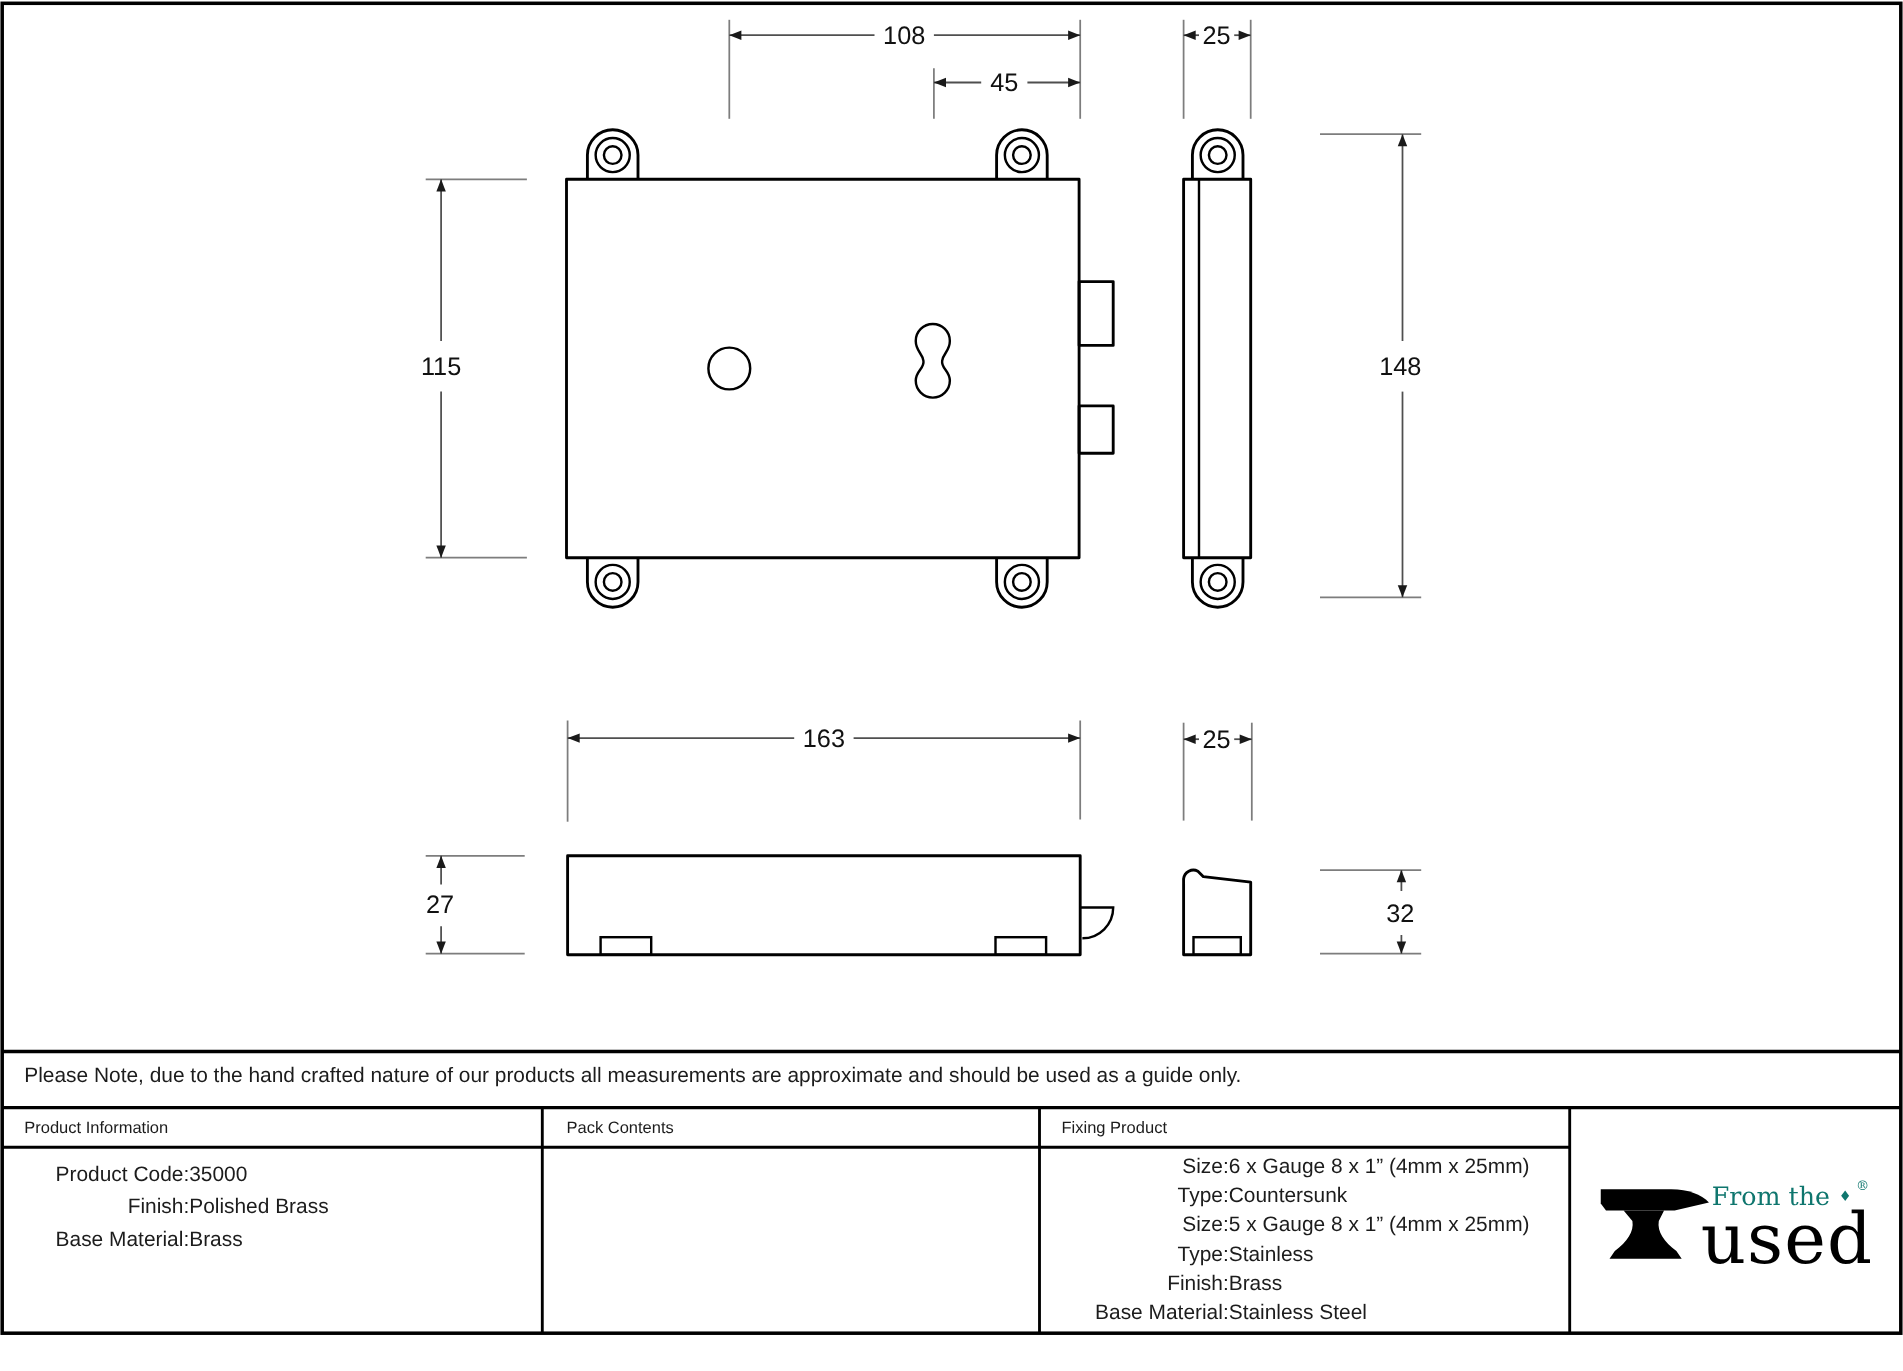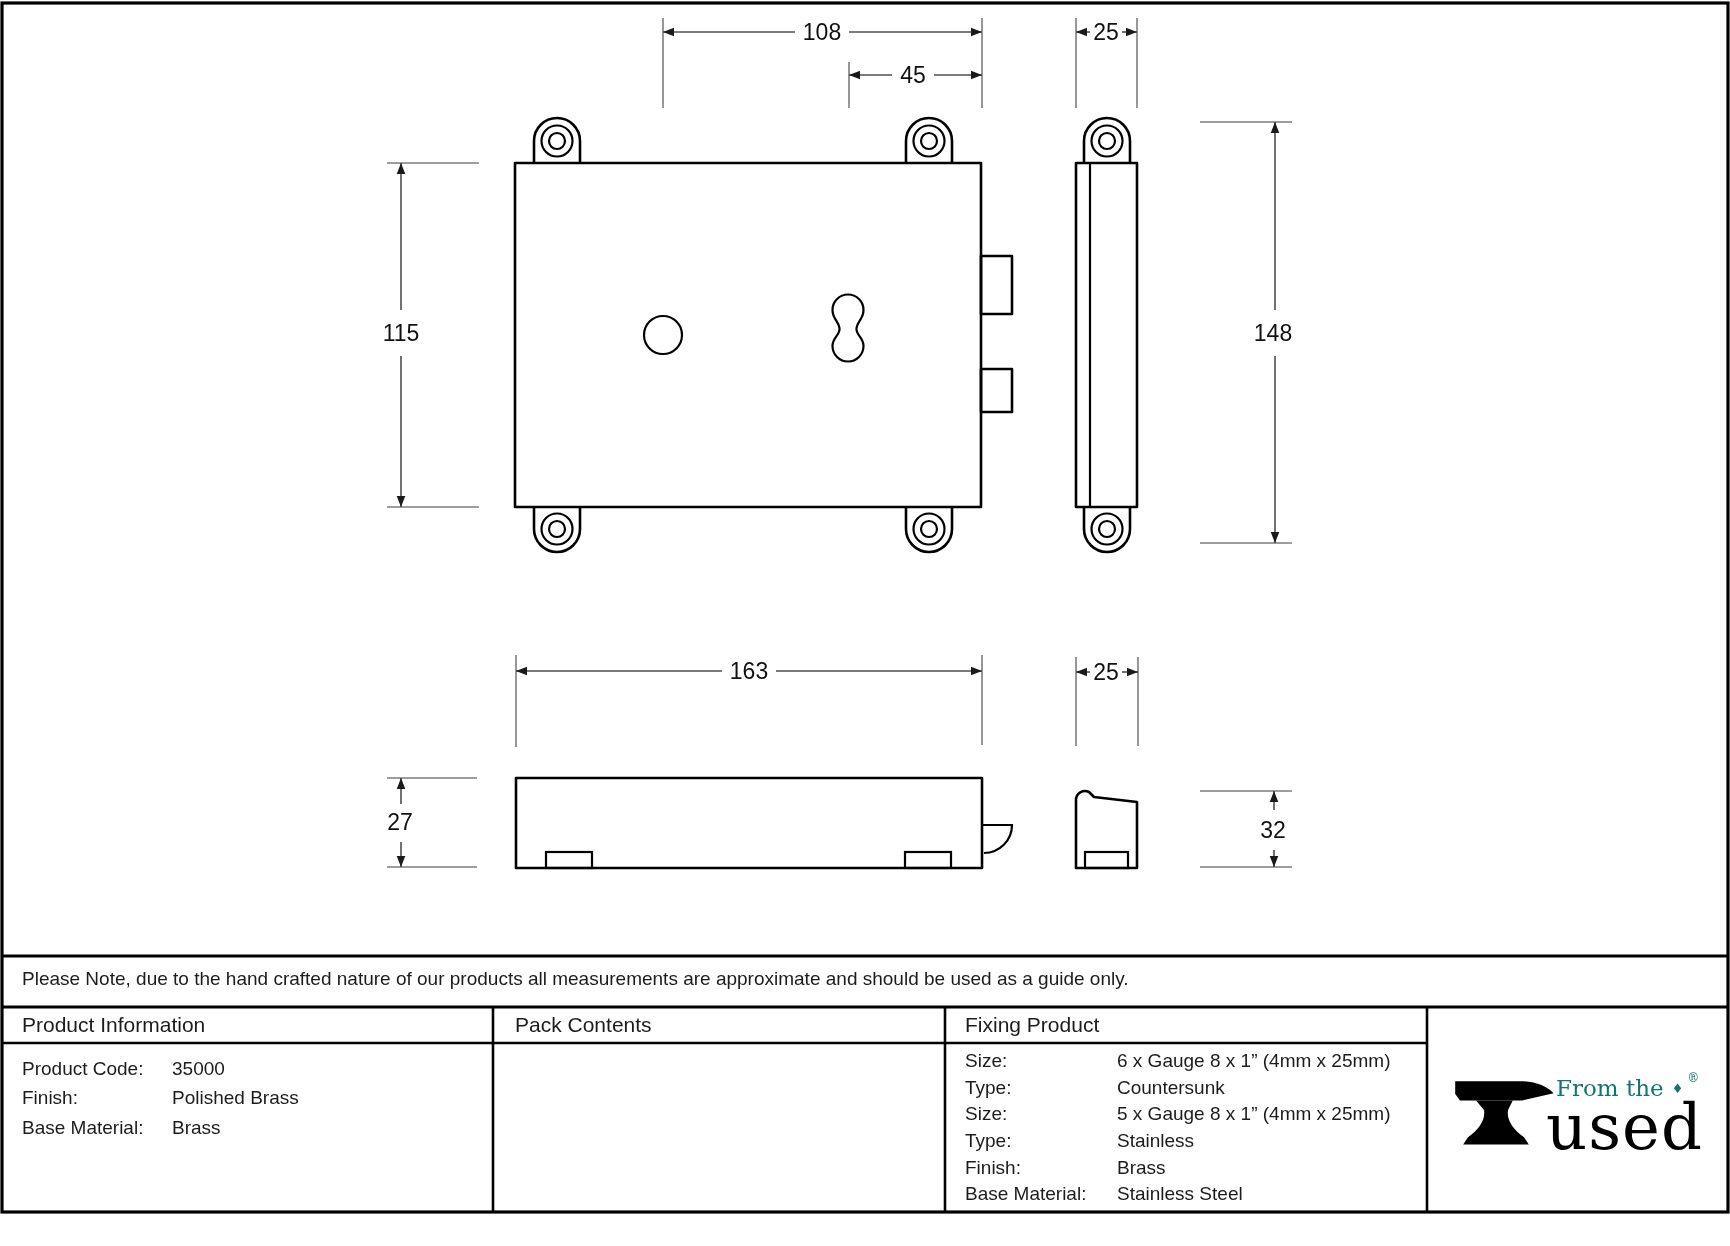--- a/index.html
+++ b/index.html
@@ -8,22 +8,22 @@
   #draw-svg{position:absolute;left:0;top:0;}
   .outline{fill:none;stroke:#000;stroke-width:2.6;stroke-linejoin:round;}
   .outline-thin{fill:none;stroke:#000;stroke-width:2.2;}
   .dimline{stroke:#4f4f4f;stroke-width:1.6;fill:none;}
   .extline{stroke:#7d7d7d;stroke-width:1.6;fill:none;}
   .dimtext{font-family:"Liberation Sans",sans-serif;font-size:23px;fill:#111;
            text-anchor:middle;}
   .tableline{stroke:#000;fill:none;}
   .ovl{position:absolute;display:flex;align-items:center;white-space:nowrap;}
   .cell-text{font-size:19px;}
-  .hdr{font-size:21px;}
-  .rowset{position:absolute;}
+  .hdr{font-size:15px;}
+  .rowset{position:absolute;text-align:right;}
   .rowset .trow{display:flex;align-items:center;}
   .lbl{display:inline-block;}
   
   #logo-cell{position:absolute;display:flex;align-items:center;justify-content:center;}
   .logo-wrap{display:flex;align-items:flex-end;}
   .logo-right{margin-left:-10px;display:flex;flex-direction:column;}
   .logo-top{font-family:"DejaVu Serif",serif;font-size:23px;color:#0f766e;
             display:flex;align-items:flex-start;padding-left:10px;}
   .logo-diamond{font-size:13px;margin:6px 0 0 8px;}
   .logo-reg{font-size:12px;margin:-4px 0 0 4px;}

